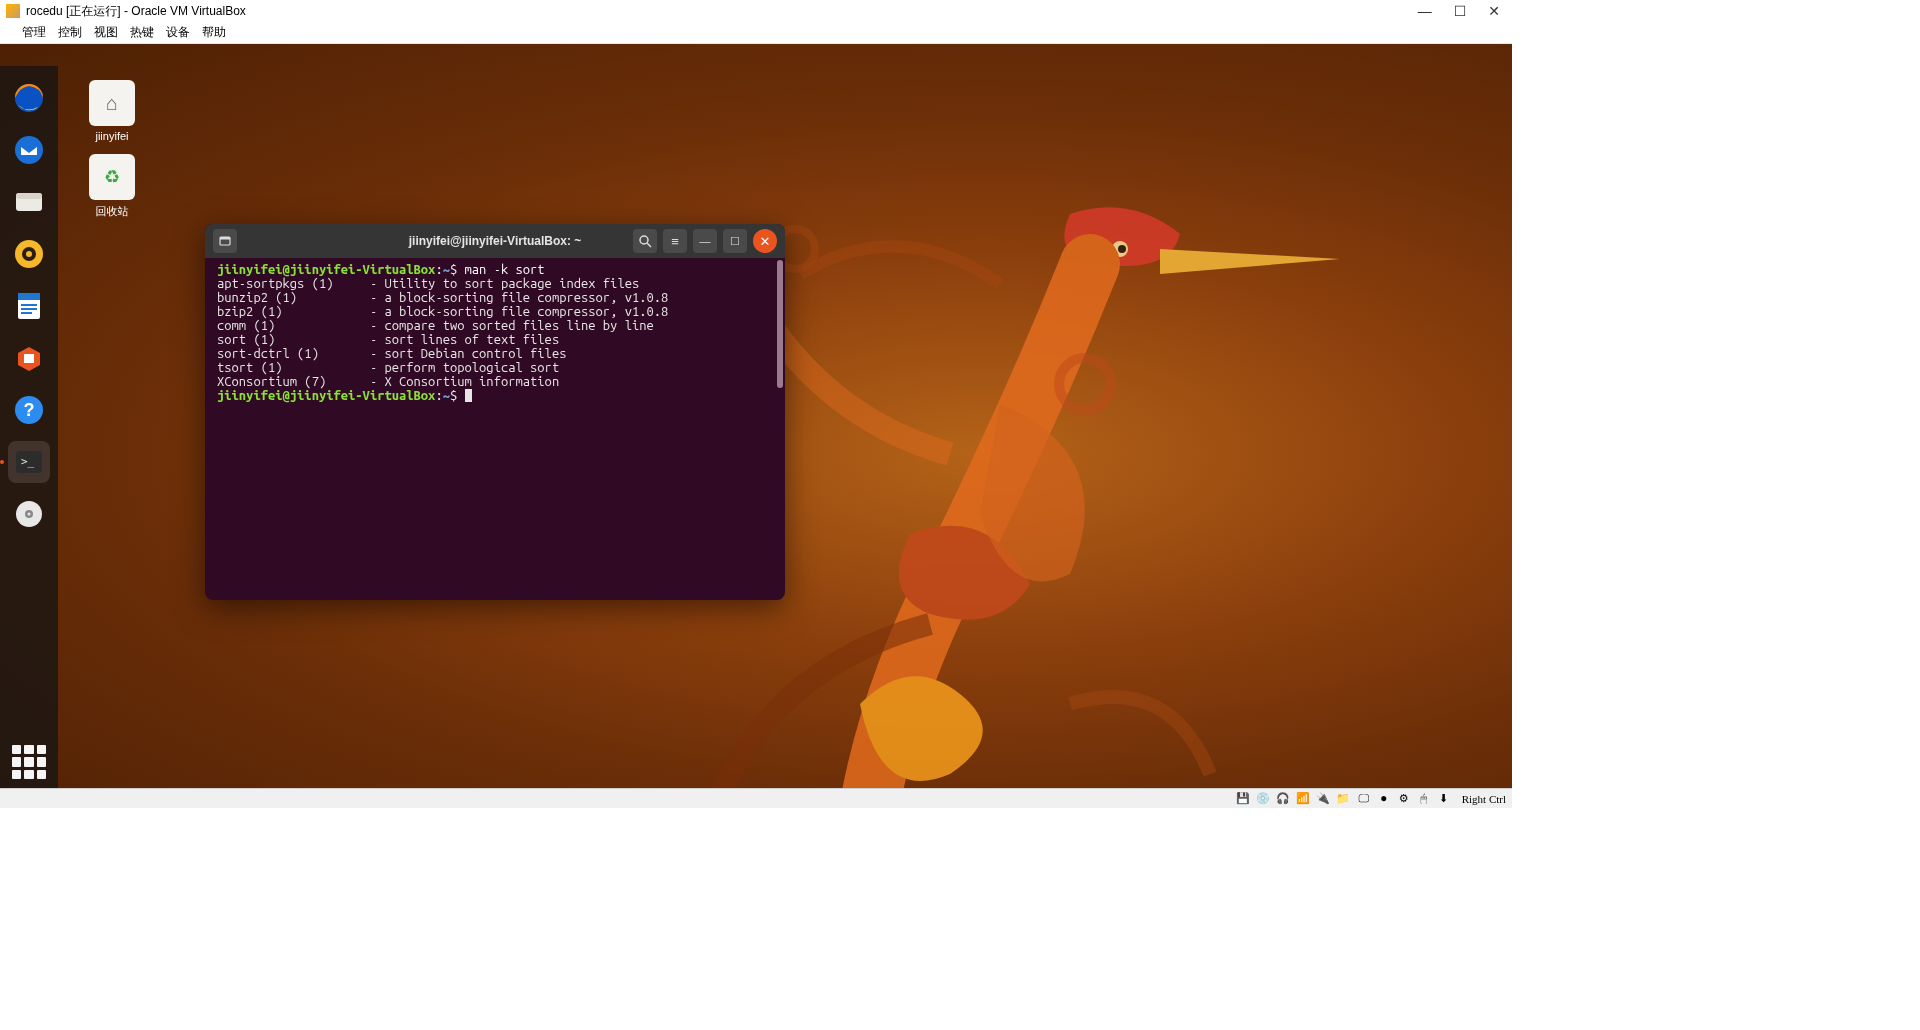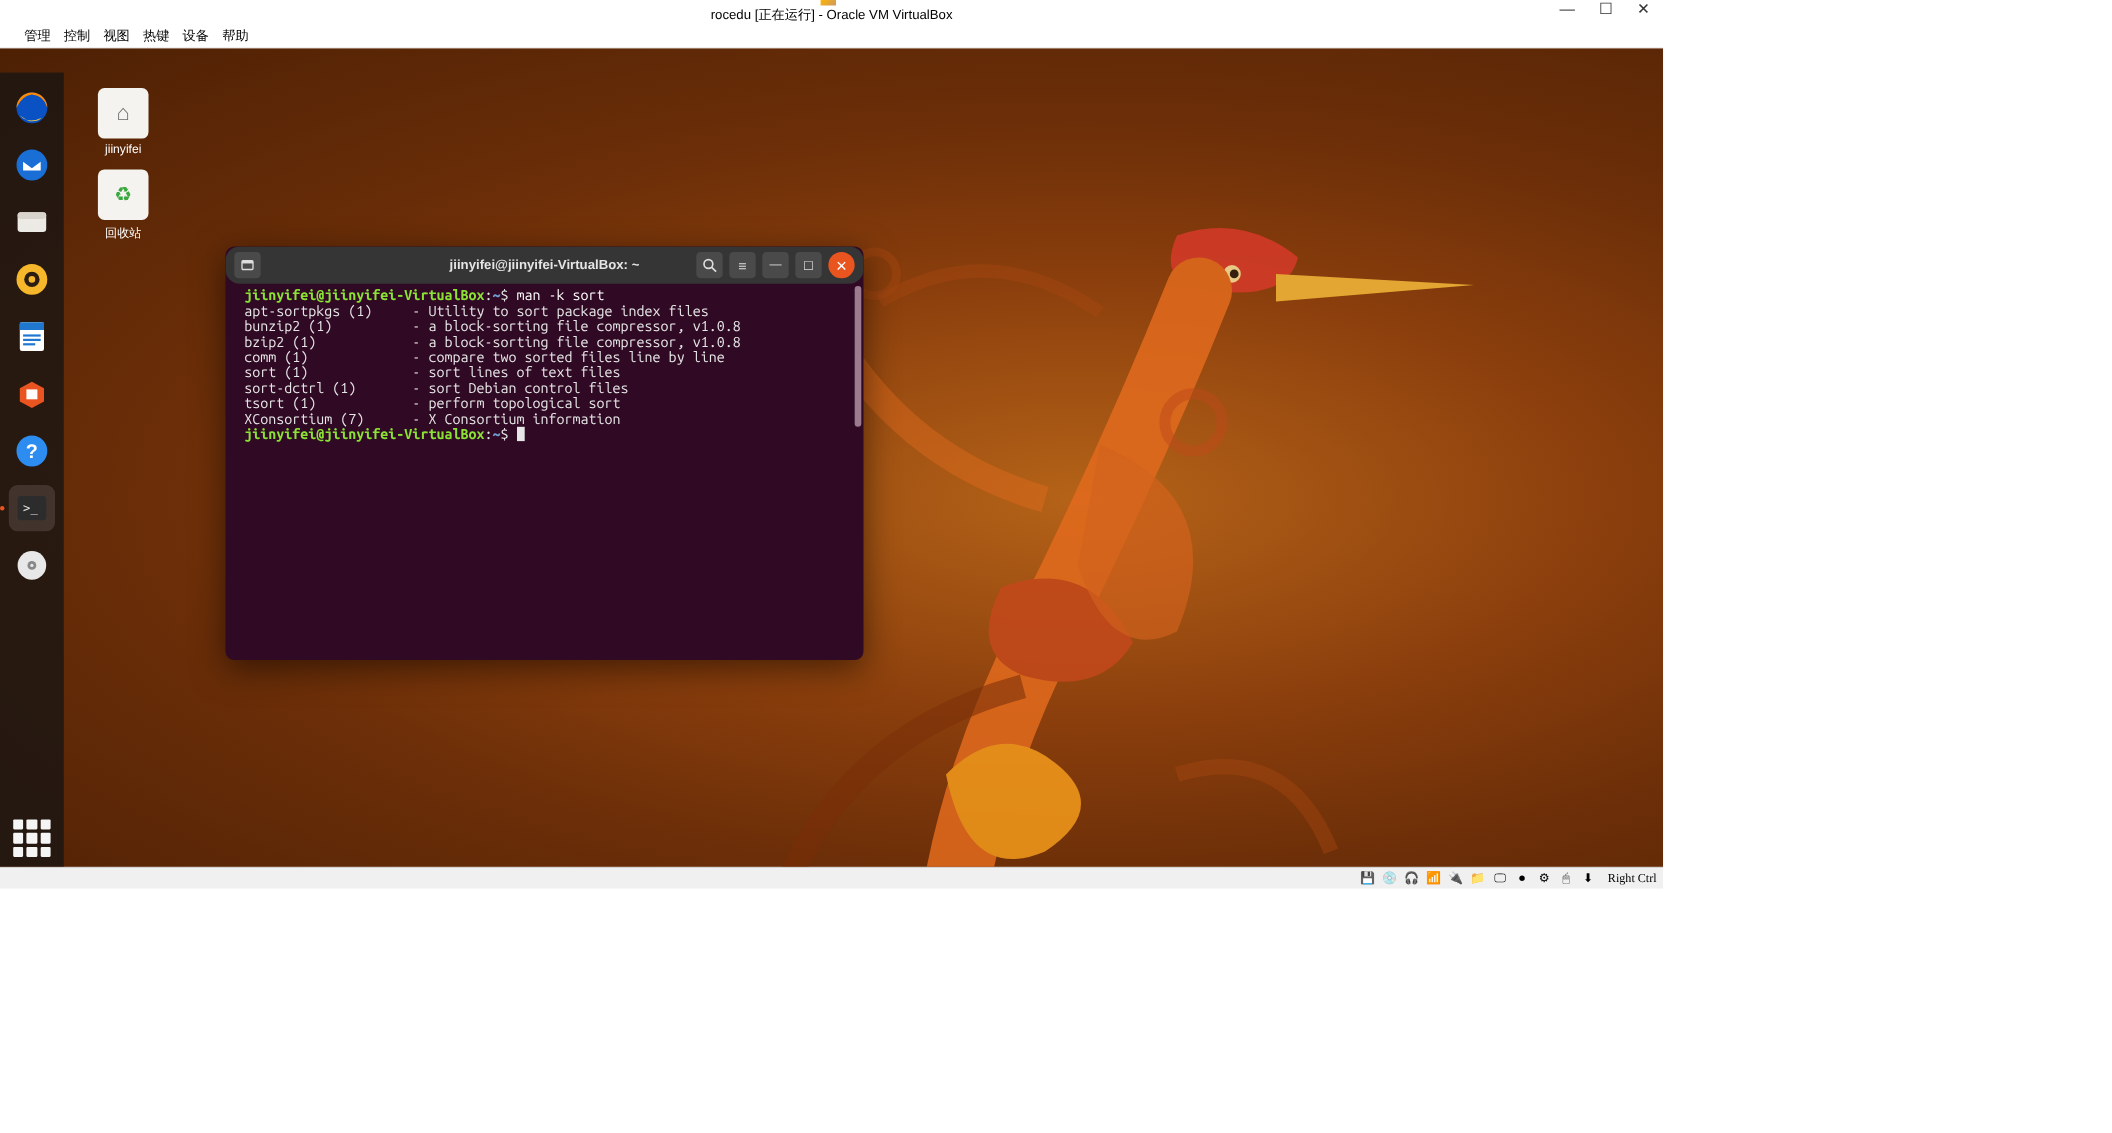--- a/index.html
+++ b/index.html
@@ -14,21 +14,20 @@
 
 
 .vb-titlebar {
   height: 22px;
   background: #fff;
   display: flex;
   align-items: center;
   padding: 0 6px;
   font-size: 12px;
   position: relative;
-  flex-direction: column;
 }
 .vb-titlebar .title-text { flex: 1; }
 .vb-titlebar .vb-icon {
   width: 14px; height: 14px; margin-right: 6px;
   background: linear-gradient(135deg,#ffb400,#c96);
 }
 .vb-win-controls { display: flex; gap: 22px; position: absolute; right: 12px; }
 .vb-win-controls span { font-size: 14px; color: #333; cursor: default; }
 
 .vb-menubar {
@@ -149,21 +148,20 @@
   display: flex;
   flex-direction: column;
   overflow: hidden;
 }
 .term-titlebar {
   height: 34px;
   background: #353535;
   display: flex;
   align-items: center;
   position: relative;
-  border-radius: 13px;
 }
 .term-title {
   position: absolute;
   left: 50%;
   transform: translateX(-50%);
   color: #e5e5e5;
   font-size: 12px;
   font-weight: 600;
 }
 .term-tab-btn {
@@ -192,29 +190,28 @@
   display: flex;
   align-items: center;
   justify-content: center;
   font-size: 13px;
 }
 .term-btn.close { background: #e9541f; color: #fff; border-radius: 50%; }
 .term-btn.minmax { font-size: 11px; }
 
 .term-body {
   flex: 1;
-  padding: 4px 1px;
+  padding: 4px 12px;
   font-family: "Ubuntu Mono","DejaVu Sans Mono",monospace;
   font-size: 13px;
   line-height: 14px;
   color: #e6e6e6;
   white-space: pre;
   overflow: hidden;
   position: relative;
-  margin-left: 16px;
 }
 .term-body .scrollbar {
   position: absolute;
   right: 2px; top: 2px;
   width: 6px; height: 128px;
   background: #9c7b8f;
   border-radius: 3px;
 }
 .prompt-user { color: #8ae234; font-weight: bold; }
 .prompt-path { color: #729fcf; font-weight: bold; }

